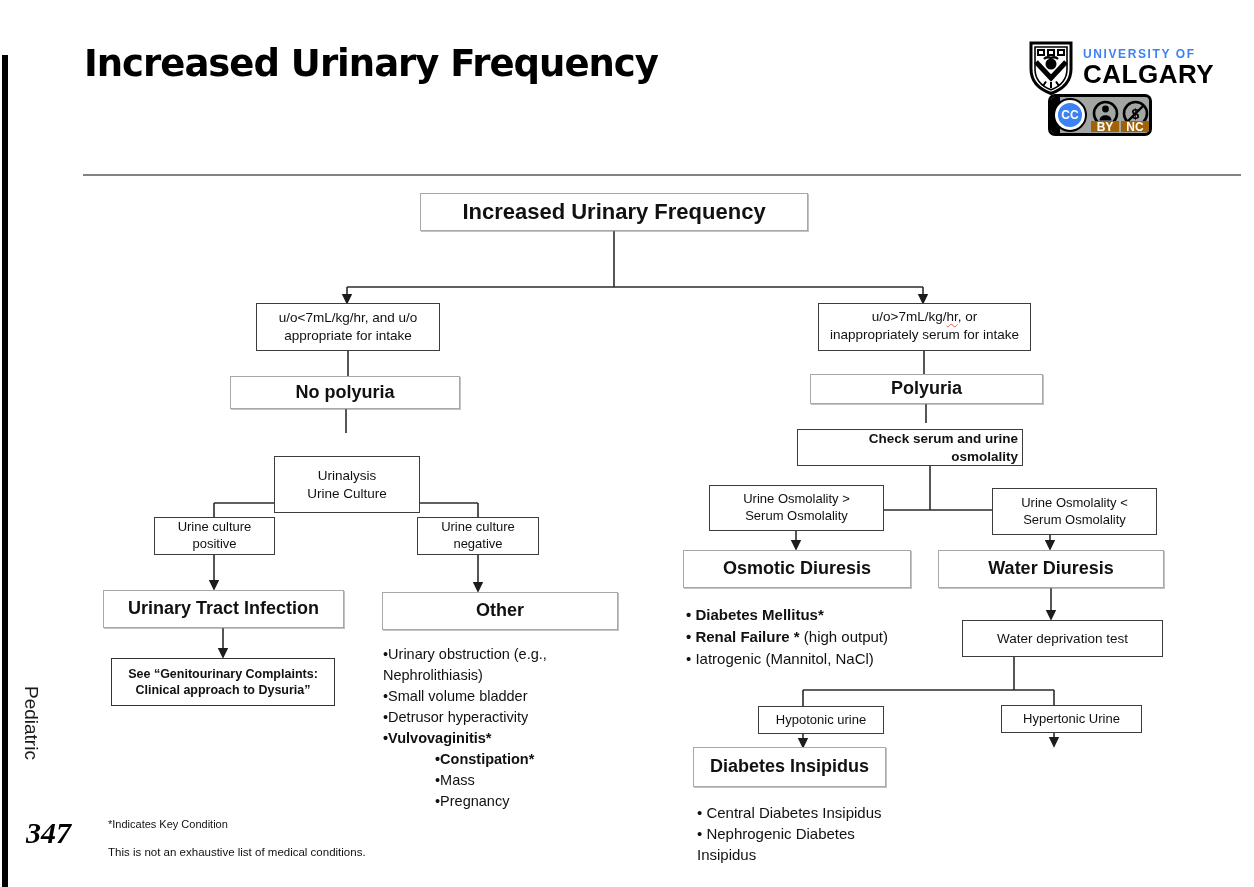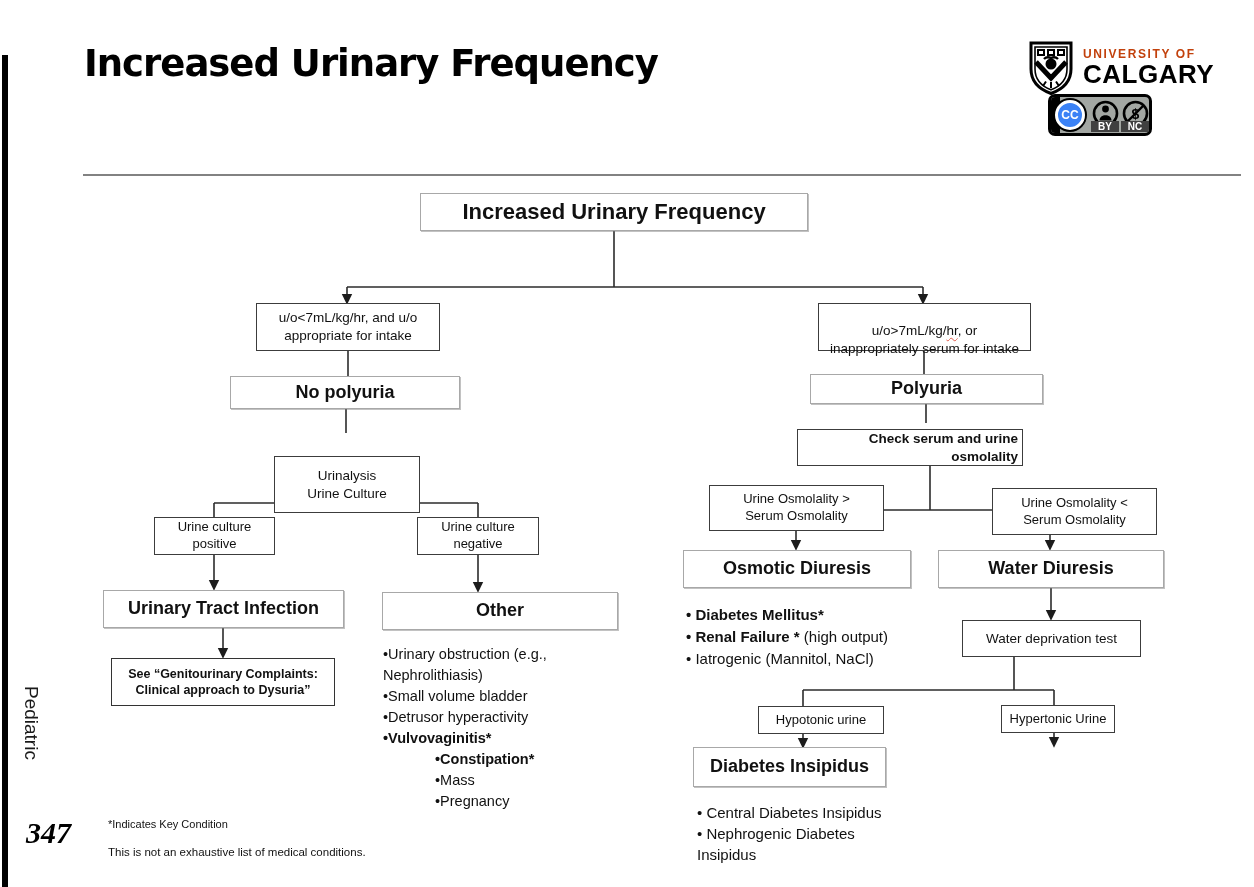--- a/index.html
+++ b/index.html
@@ -10,31 +10,31 @@
   #page-title{left:84px;top:42px;font-family:"DejaVu Sans",sans-serif;font-weight:bold;
               font-size:37px;letter-spacing:-1px;color:#000;white-space:nowrap;}
   #separator{left:83px;top:174px;width:1158px;height:2px;background:#828282;}
   
   #side-bar{left:2px;top:55px;width:6px;height:832px;background:#000;}
   #side-label{left:20px;top:686px;height:120px;writing-mode:vertical-rl;font-size:19px;color:#1a1a1a;}
   #page-num{left:26px;top:816px;font-family:"Liberation Serif",serif;font-style:italic;
             font-weight:bold;font-size:30px;color:#000;}
   
   .uc-text{line-height:1;}
-  .uc-top{font-size:12px;font-weight:bold;letter-spacing:1.6px;color:#c2410c;}
+  .uc-top{font-size:12px;font-weight:bold;letter-spacing:1.6px;color:#3b82f6;}
   .uc-name{font-size:26px;font-weight:bold;letter-spacing:.5px;color:#000;margin-top:1px;}
   
   #cc-badge{left:1048px;top:94px;width:104px;height:42px;background:#a3a7a3;
             border:3px solid #000;border-radius:7px;box-sizing:border-box;overflow:hidden;}
   #cc-badge .strip{position:absolute;left:0;top:0;bottom:0;width:9px;background:#000;}
   .cc-circle{position:absolute;border-radius:50%;box-sizing:border-box;}
   #cc-cc{left:4px;top:3px;width:30px;height:30px;background:#3b82f6;border:3px solid #fff;
          box-shadow:0 0 0 2px #000;color:#fff;font-weight:bold;font-size:12px;
          display:flex;align-items:center;justify-content:center;}
-  .chip{position:absolute;bottom:1px;height:11px;background:#404040;color:#fff;font-size:10px;
+  .chip{position:absolute;bottom:1px;height:11px;background:#a16207;color:#fff;font-size:12px;
         font-weight:bold;display:flex;align-items:center;justify-content:center;}
   
   .fc-box{position:absolute;background:#fff;border:1px solid #3c3c3c;box-sizing:border-box;
           display:flex;align-items:center;justify-content:center;text-align:center;
           font-size:13.5px;line-height:1.3;padding:2px 4px;}
   .ml{white-space:pre-line;}
   .fc-major{font-weight:bold;font-size:18px;border:1.5px solid #a8a8a8;
             box-shadow:1px 1px 0 rgba(120,120,120,.45);}
   .fc-root{font-size:22px;}
   .fc-small{font-size:13px;}
@@ -170,21 +170,21 @@
     <div class="line">•Urinary obstruction (e.g.,
 Nephrolithiasis)</div>
     <div class="line">•Small volume bladder</div>
     <div class="line">•Detrusor hyperactivity</div>
     <div class="line b">•Vulvovaginitis*</div>
     <div class="line b indent">•Constipation*</div>
     <div class="line indent">•Mass</div>
     <div class="line indent">•Pregnancy</div>
   </div>
 
-  <div class="fc-box" style="left:818px;top:303px;width:213px;height:48px;display:block;padding-top:18px;">
+  <div class="fc-box" style="left:818px;top:303px;width:213px;height:48px;display:block;padding-top:4px;">
     <div><span>u/o&gt;7mL/kg/</span><span class="squiggle">hr</span><span>, or</span></div>
     <div>inappropriately serum for intake</div>
   </div>
 
   <div class="fc-box fc-major" style="left:810px;top:374px;width:233px;height:30px;">Polyuria</div>
 
   <div class="fc-box fc-bold" style="left:797px;top:429px;width:226px;height:37px;text-align:right;">Check serum and urine osmolality</div>
 
   <div class="fc-box fc-small ml" style="left:709px;top:485px;width:175px;height:46px;">Urine Osmolality &gt;
 Serum Osmolality</div>
@@ -195,25 +195,25 @@
   <div class="fc-box fc-major" style="left:683px;top:550px;width:228px;height:38px;">Osmotic Diuresis</div>
 
   <div class="blist" id="osmotic-list">
     <div class="line b">• Diabetes Mellitus*</div>
     <div class="line"><span class="b">• Renal Failure *</span><span> (high output)</span></div>
     <div class="line">• Iatrogenic (Mannitol, NaCl)</div>
   </div>
 
   <div class="fc-box fc-major" style="left:938px;top:550px;width:226px;height:38px;">Water Diuresis</div>
 
-  <div class="fc-box" style="left:962px;top:620px;width:179px;height:37px;">Water deprivation test</div>
+  <div class="fc-box" style="left:962px;top:620px;width:201px;height:37px;">Water deprivation test</div>
 
   <div class="fc-box fc-small" style="left:758px;top:706px;width:126px;height:28px;">Hypotonic urine</div>
 
-  <div class="fc-box fc-small" style="left:1001px;top:705px;width:114px;height:28px;">Hypertonic Urine</div>
+  <div class="fc-box fc-small" style="left:1001px;top:705px;width:141px;height:28px;">Hypertonic Urine</div>
 
   <div class="fc-box fc-major" style="left:693px;top:747px;width:193px;height:40px;">Diabetes Insipidus</div>
 
   <div class="blist" id="di-list">
     <div class="line">• Central Diabetes Insipidus</div>
     <div class="line">• Nephrogenic Diabetes
 Insipidus</div>
   </div>
 
 

